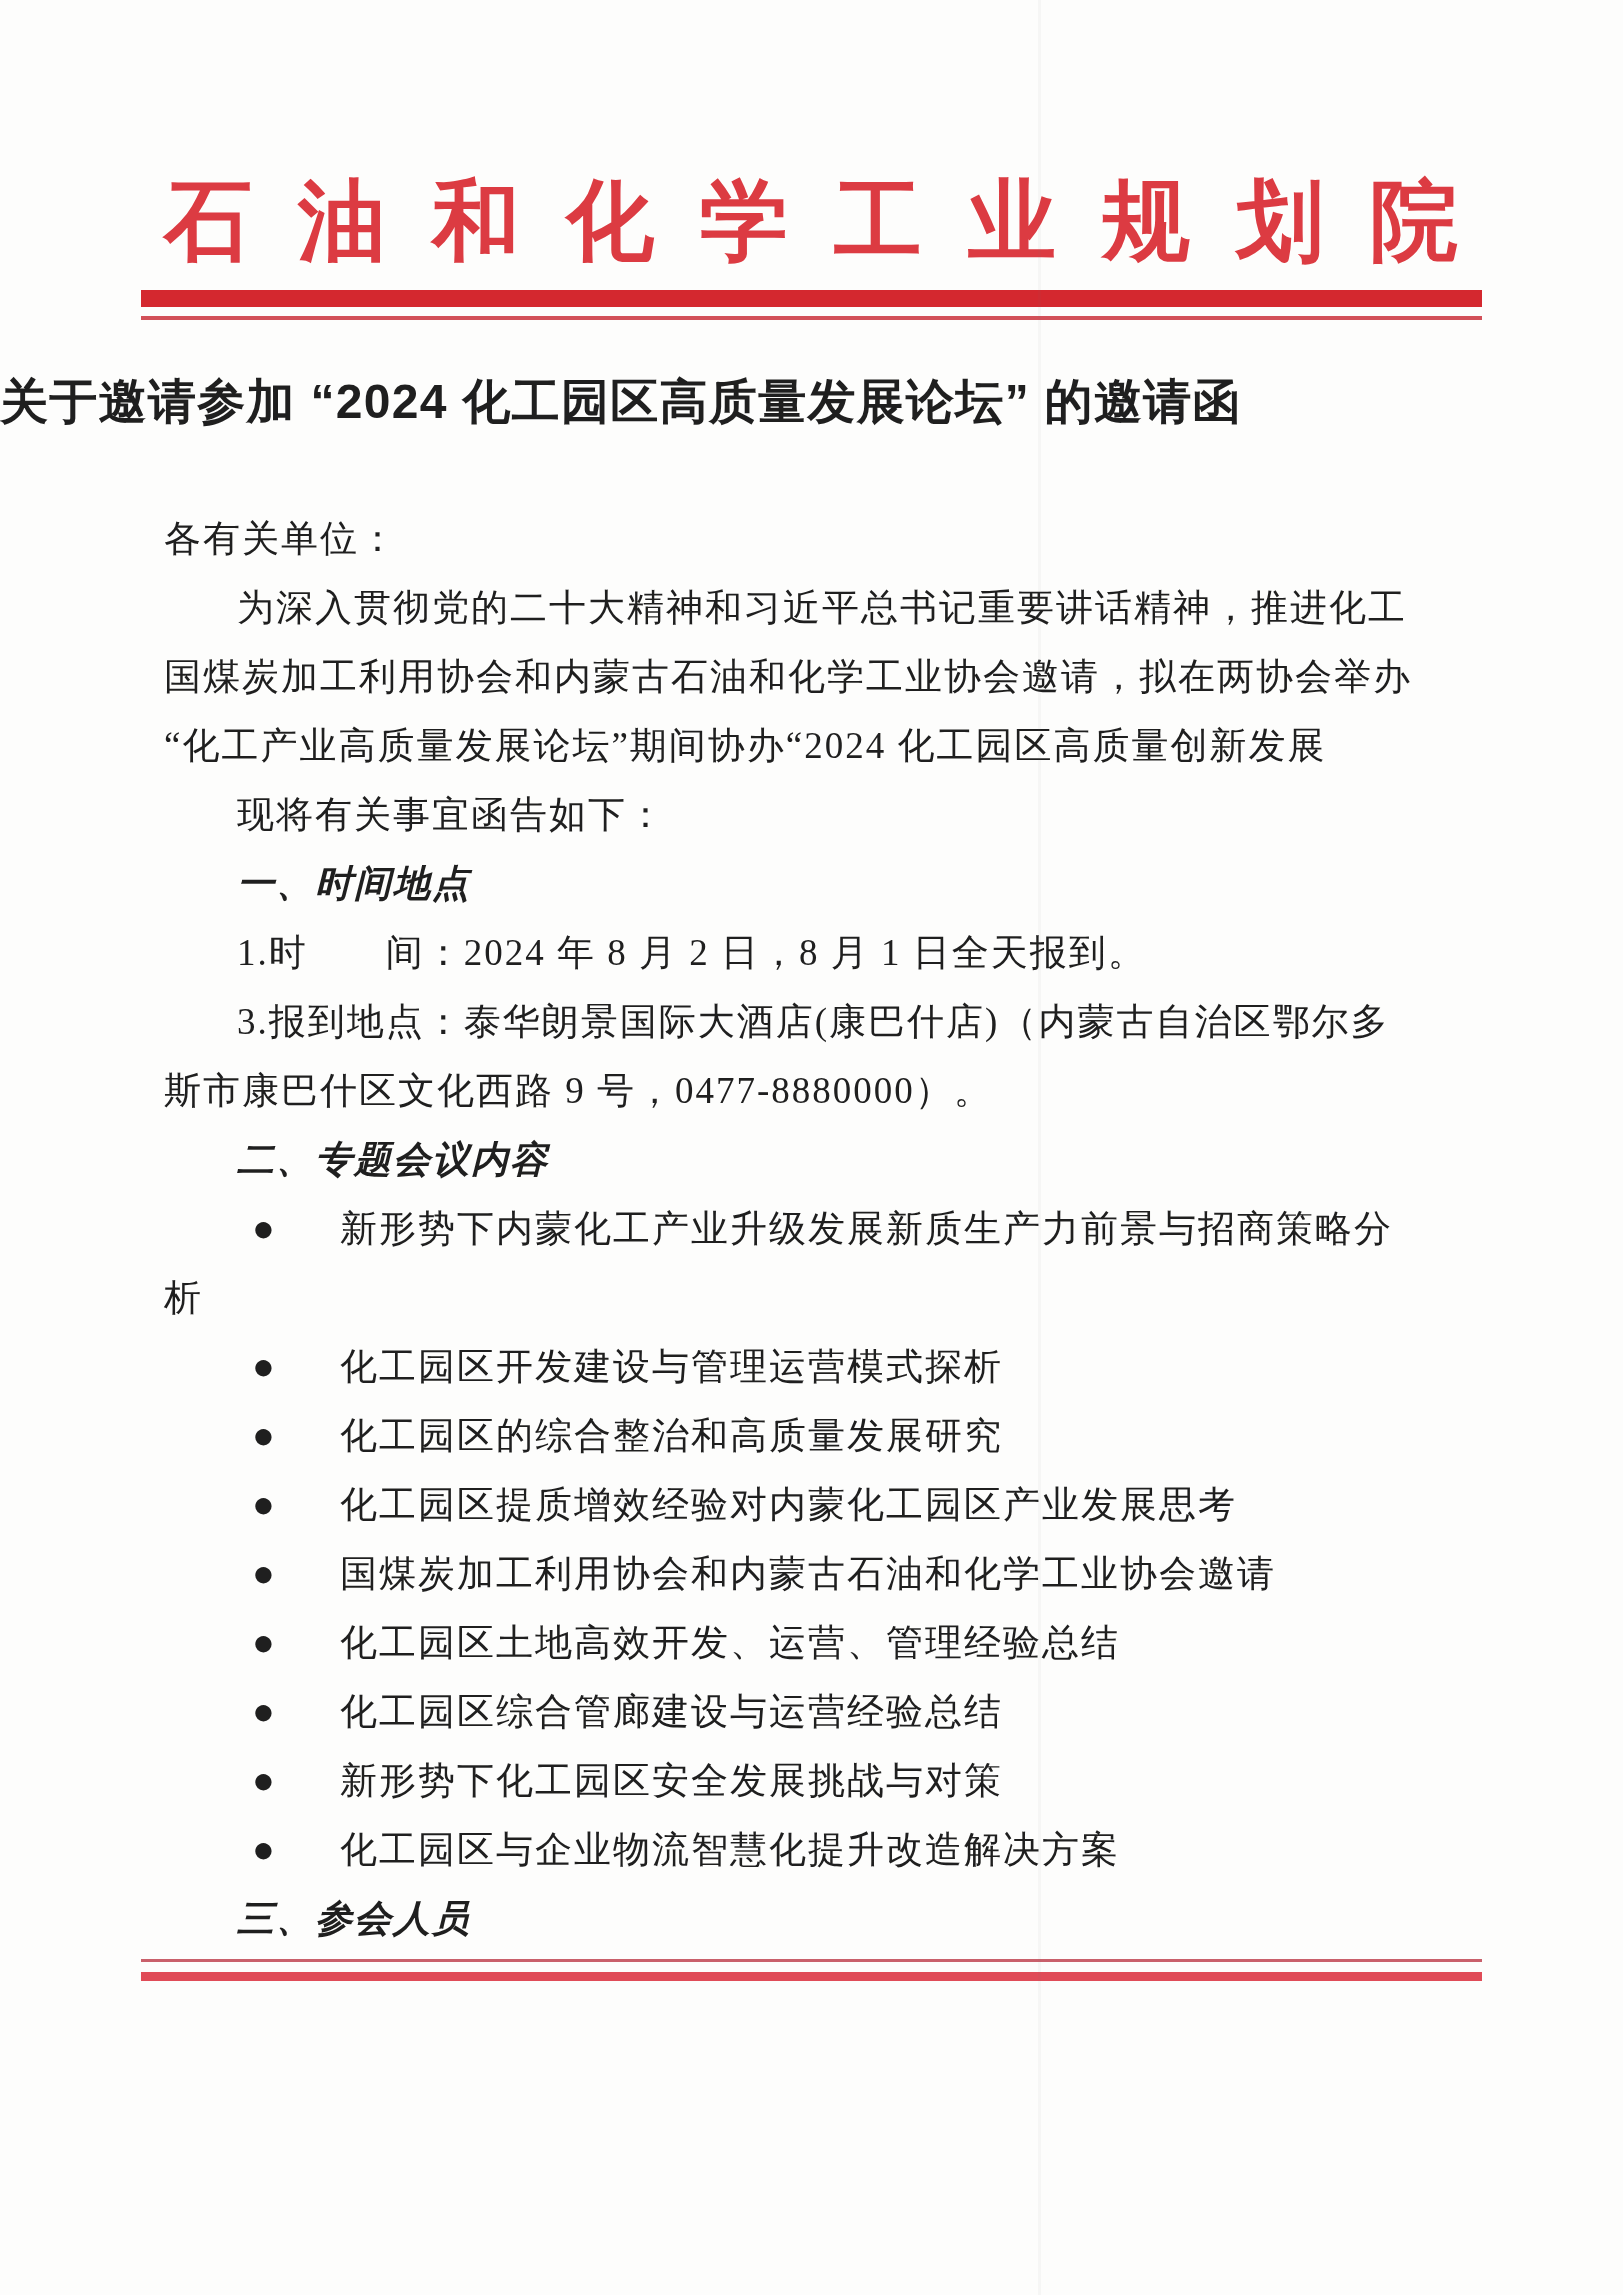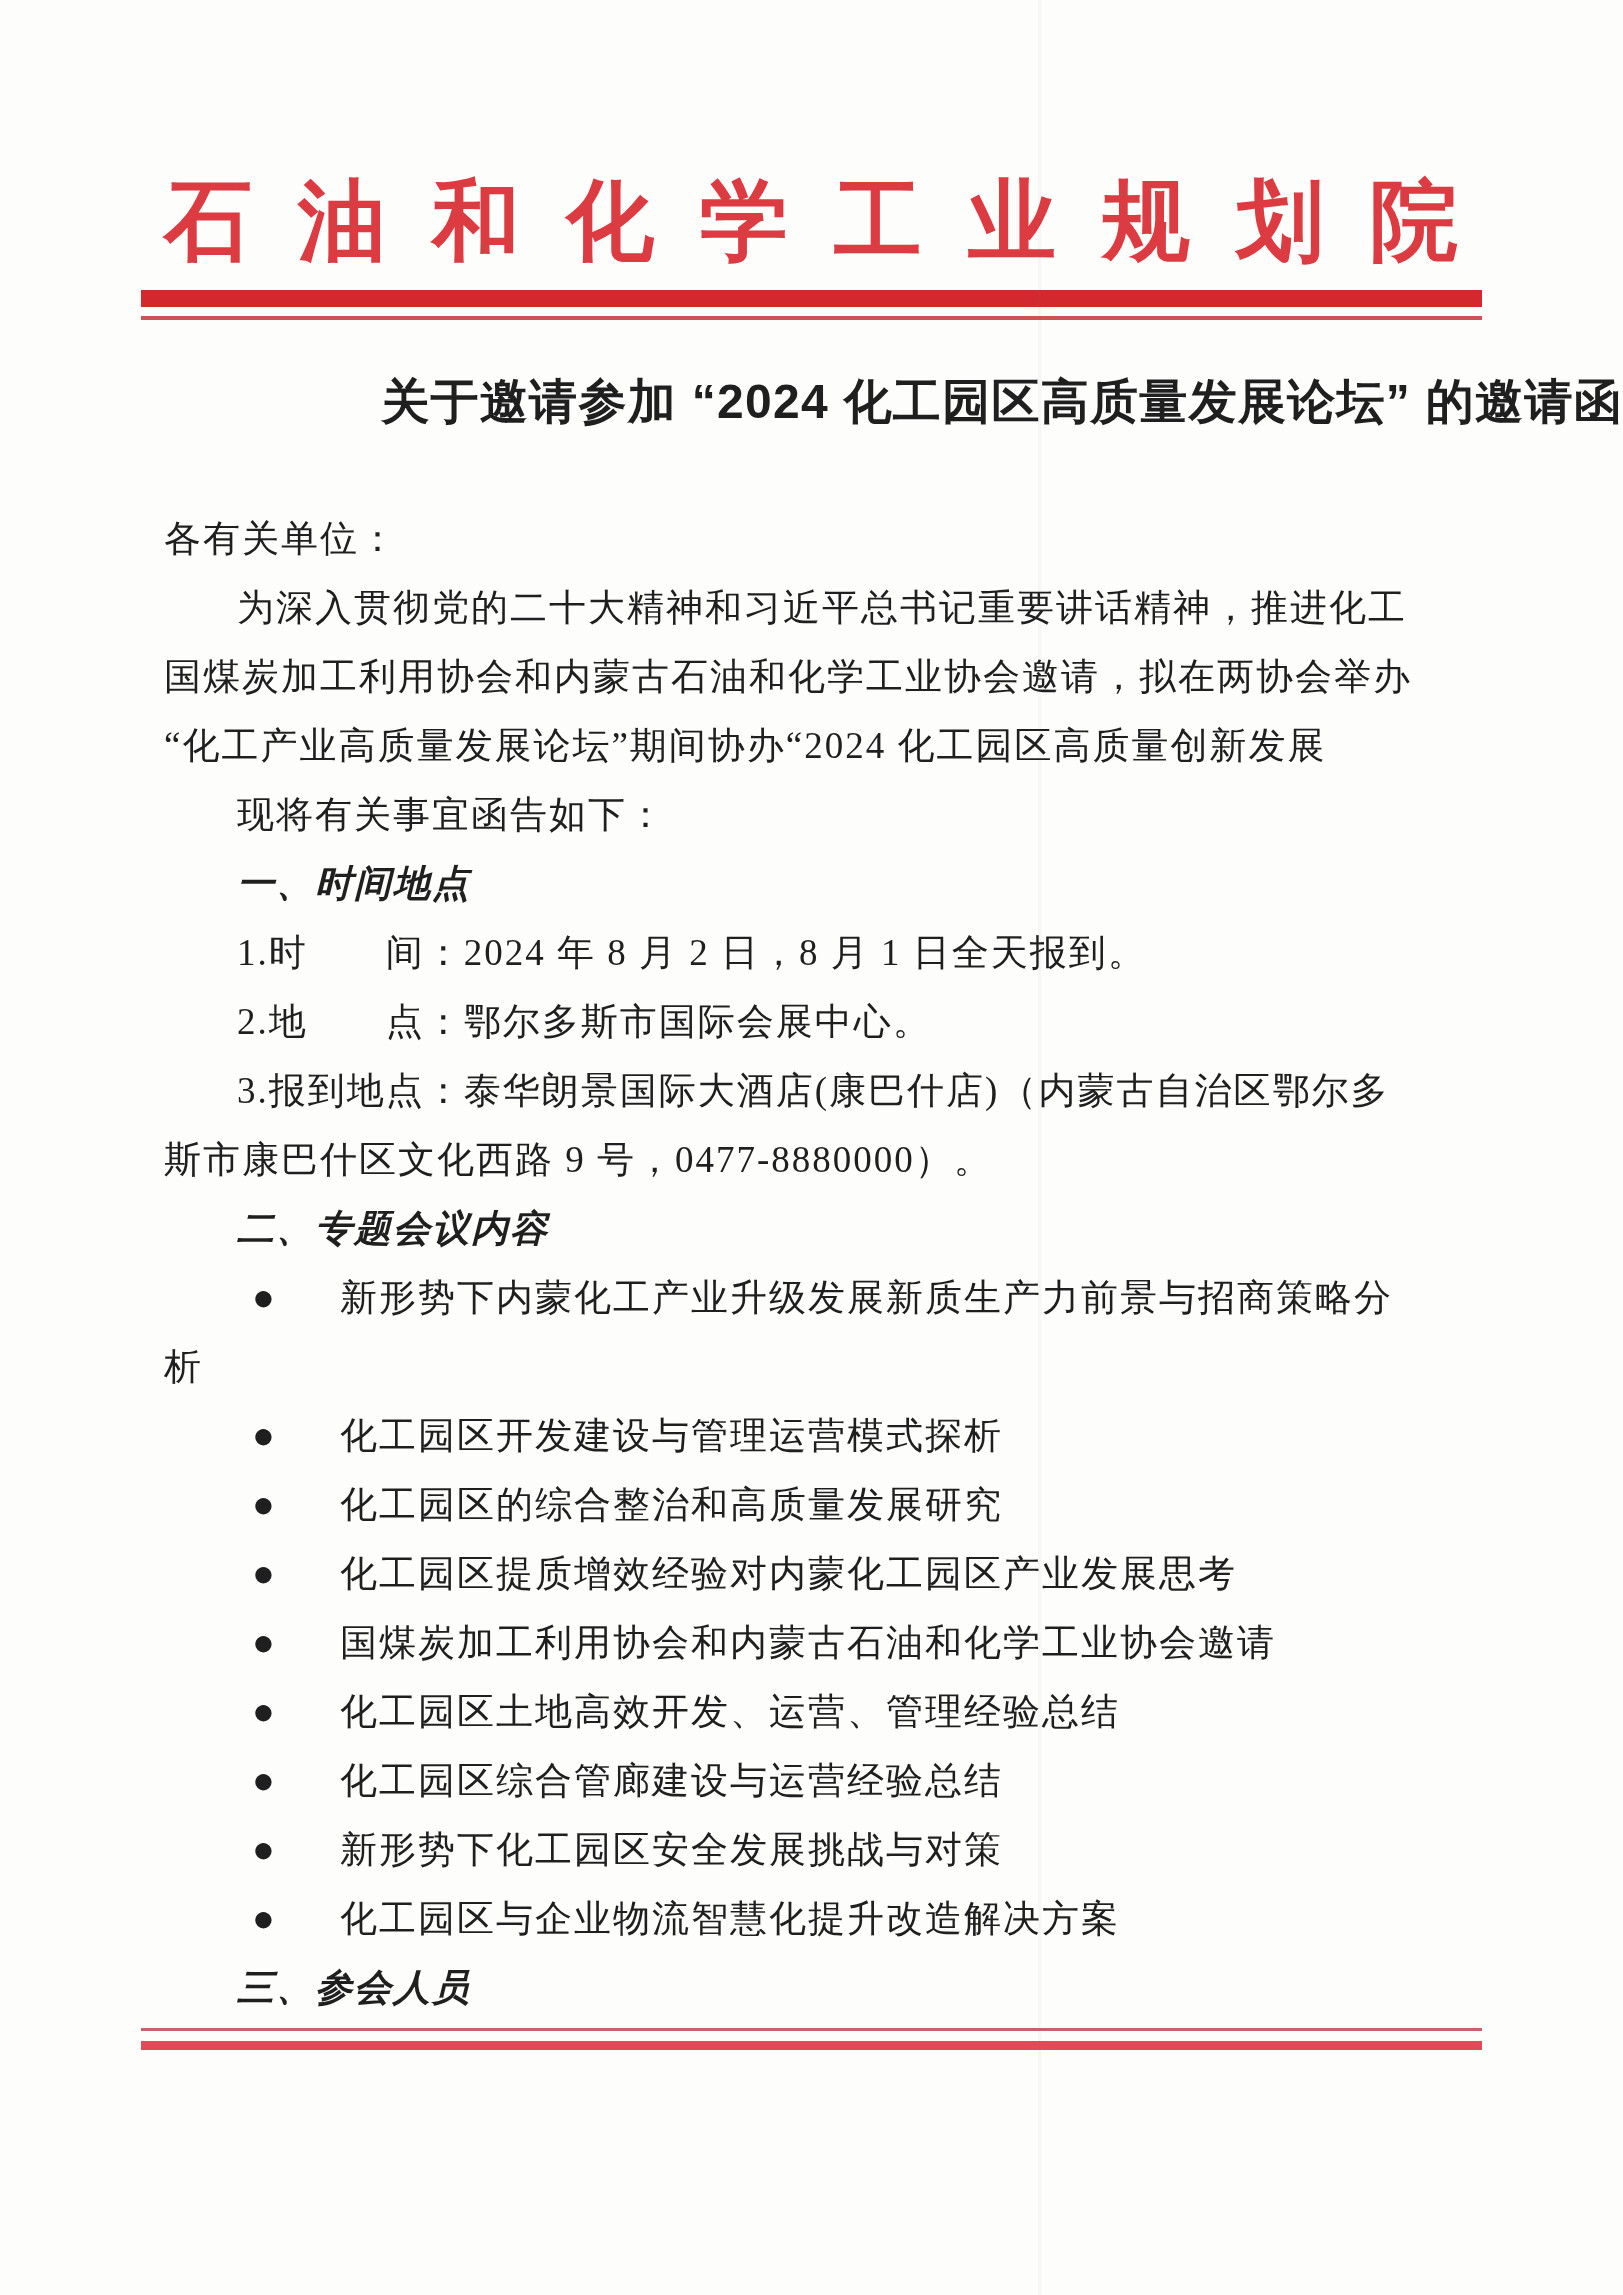--- a/index.html
+++ b/index.html
@@ -31,21 +31,21 @@
   }
   .rule{margin-left:141px;margin-right:141px;}
   .rule-thick{height:17.7px;background:#d4282f;margin-top:23.6px;}
   .rule-thin{height:3.9px;background:#d25058;margin-top:9.2px;}
   .doc-title{
     margin-top:56px;
     font-family:"Liberation Sans","DejaVu Sans",sans-serif;
     font-weight:700;
     font-size:48px;
     line-height:52px;
-    text-align:right;
+    text-align:left;
     letter-spacing:1.3px;
     white-space:nowrap;
   }
   .body-block{
     margin:76px 164px 0 164px;
     font-size:37px;
     line-height:69px;
     letter-spacing:2px;
   }
   .line{height:69px;white-space:nowrap;}
@@ -80,21 +80,20 @@
 
   <div class="body-block">
     <div class="line"><span>各有关单位：</span></div>
     <div class="line indent"><span>为深入贯彻党的二十大精神和习近平总书记重要讲话精神，推进化工</span></div>
     <div class="line"><span>国煤炭加工利用协会和内蒙古石油和化学工业协会邀请，拟在两协会举办</span></div>
     <div class="line"><span>“化工产业高质量发展论坛”期间协办“2024 化工园区高质量创新发展</span></div>
     <div class="line indent"><span>现将有关事宜函告如下：</span></div>
 
     <div class="line indent bold-head"><span>一、时间地点</span></div>
     <div class="line indent"><span>1.时　　间：2024 年 8 月 2 日，8 月 1 日全天报到。</span></div>
-    <div class="line indent"><span>2.地　　点：鄂尔多斯市国际会展中心。</span></div>
     <div class="line indent"><span>3.报到地点：泰华朗景国际大酒店(康巴什店)（内蒙古自治区鄂尔多</span></div>
     <div class="line"><span>斯市康巴什区文化西路 9 号，0477-8880000）。</span></div>
 
     <div class="line indent bold-head"><span>二、专题会议内容</span></div>
 
     <div class="line bullet"><span class="blt">●</span><span>新形势下内蒙化工产业升级发展新质生产力前景与招商策略分</span></div>
     <div class="line"><span>析</span></div>
     <div class="line bullet"><span class="blt">●</span><span>化工园区开发建设与管理运营模式探析</span></div>
     <div class="line bullet"><span class="blt">●</span><span>化工园区的综合整治和高质量发展研究</span></div>
     <div class="line bullet"><span class="blt">●</span><span>化工园区提质增效经验对内蒙化工园区产业发展思考</span></div>

